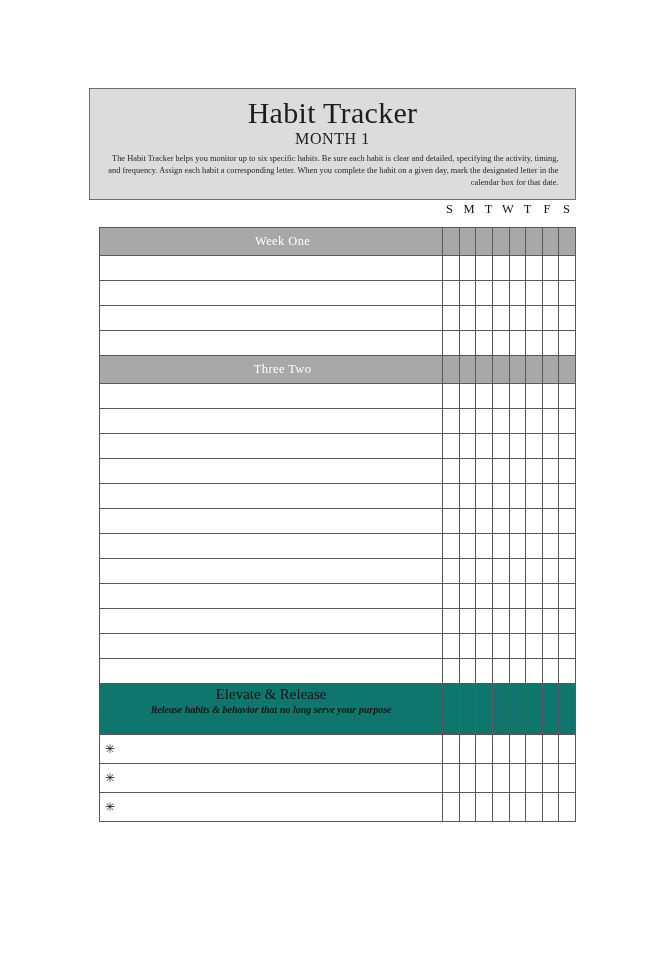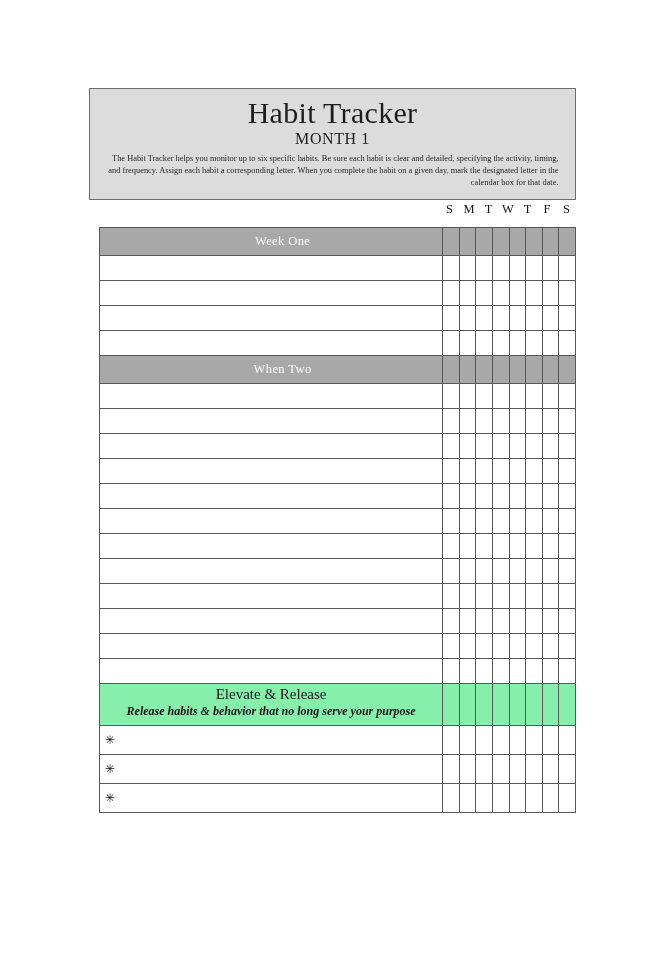--- a/index.html
+++ b/index.html
@@ -115,41 +115,41 @@
   }
 
   
   tr.habit-row td {
     background: #ffffff;
     height: 25px;
   }
 
   
   tr.elevate-header td {
-    background: #86efac;
+    background: #0f766e;
     height: 42px;
   }
   tr.elevate-header .label-cell {
     text-align: center;
     vertical-align: middle;
     padding: 2px 6px;
   }
   .elevate-title {
     font-size: 15px;
     line-height: 1.15;
     color: #141414;
     margin: 0;
   }
   .elevate-sub {
-    font-size: 12px;
+    font-size: 10px;
     font-style: italic;
     font-weight: bold;
     line-height: 1.2;
     color: #141414;
-    margin: 1px 0 4px 0;
+    margin: 1px 0 16px 0;
   }
   tr.release-row td {
     background: #ffffff;
     height: 29px;
   }
   tr.release-row .label-cell {
     text-align: left;
     vertical-align: middle;
     padding-left: 5px;
     font-size: 12px;
@@ -228,21 +228,21 @@
           <td class="day-cell"></td>
           <td class="day-cell"></td>
           <td class="day-cell"></td>
           <td class="day-cell"></td>
           <td class="day-cell"></td>
           <td class="day-cell"></td>
           <td class="day-cell"></td>
           <td class="day-cell"></td>
         </tr>
         <tr class="week-header">
-          <td class="label-cell">When Two</td>
+          <td class="label-cell">Three Two</td>
           <td class="day-cell"></td>
           <td class="day-cell"></td>
           <td class="day-cell"></td>
           <td class="day-cell"></td>
           <td class="day-cell"></td>
           <td class="day-cell"></td>
           <td class="day-cell"></td>
           <td class="day-cell"></td>
         </tr>
         <tr class="habit-row">

